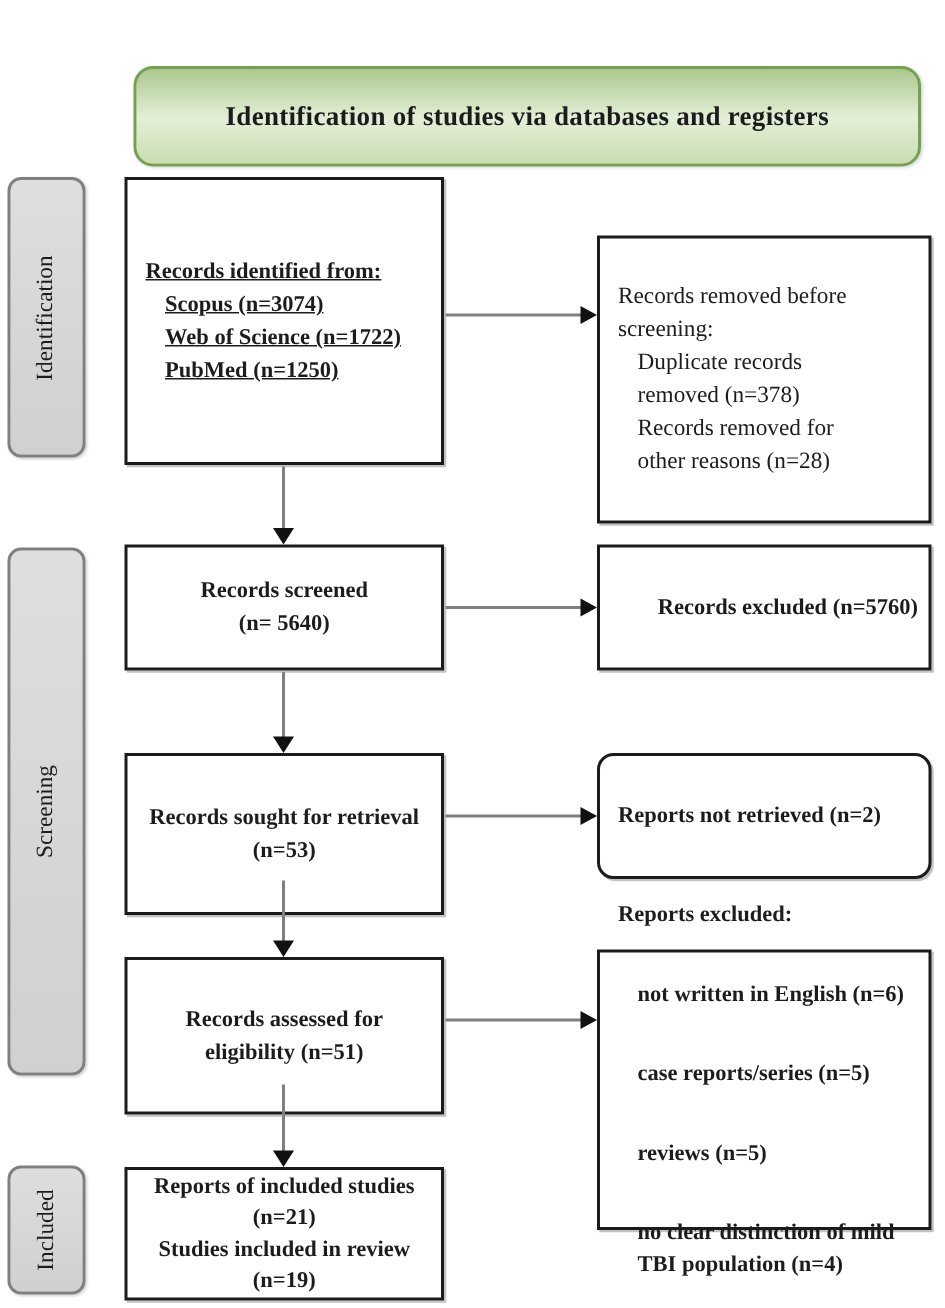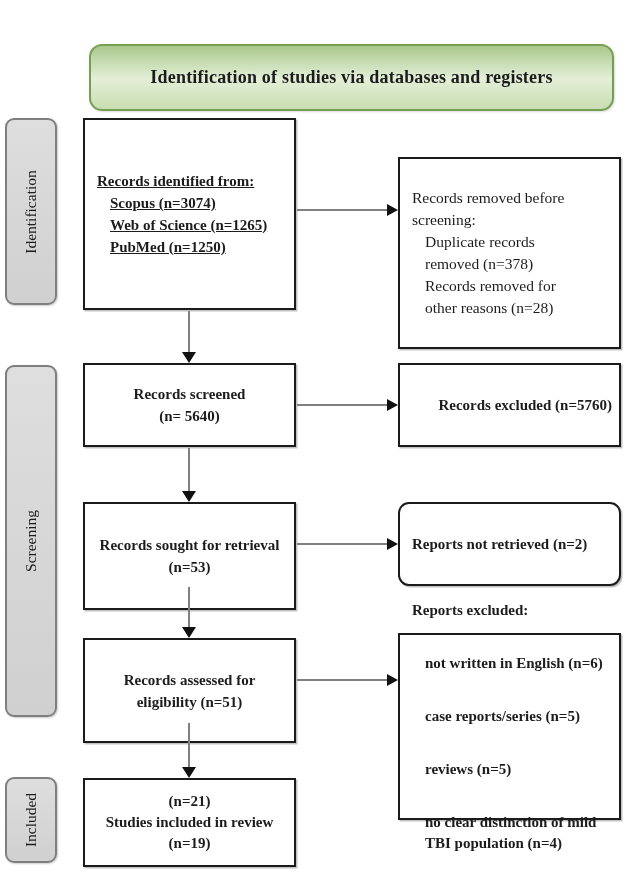--- a/index.html
+++ b/index.html
@@ -71,40 +71,41 @@
   <div class="side" style="top:365px;height:352px;">
     <span>Screening</span>
   </div>
   <div class="side" style="top:777px;height:86px;">
     <span>Included</span>
   </div>
 
   <div class="box col-l lefttext" style="top:118px;height:192px;text-decoration:underline;">
     <div>Records identified from:</div>
     <div class="indent">Scopus (n=3074)</div>
-    <div class="indent">Web of Science (n=1265)</div>
+    <div class="indent">Web of Science (n=1722)</div>
     <div class="indent">PubMed (n=1250)</div>
   </div>
 
   <div class="box col-l center" style="top:363px;height:84px;">
     <div>Records screened</div>
     <div>(n= 5640)</div>
   </div>
 
   <div class="box col-l center" style="top:502px;height:108px;">
     <div>Records sought for retrieval</div>
     <div>(n=53)</div>
   </div>
 
   <div class="box col-l center" style="top:638px;height:105px;">
     <div>Records assessed for</div>
     <div>eligibility (n=51)</div>
   </div>
 
   <div class="box col-l center tight" style="top:778px;height:89px;">
+    <div>Reports of included studies</div>
     <div>(n=21)</div>
     <div>Studies included in review</div>
     <div>(n=19)</div>
   </div>
 
   <div class="box col-r lefttext light" style="top:118px;height:192px;margin-top:39px;">
     <div>Records removed before screening:</div>
     <div class="indent narrow">Duplicate records removed (n=378)</div>
     <div class="indent narrow">Records removed for other reasons (n=28)</div>
   </div>

